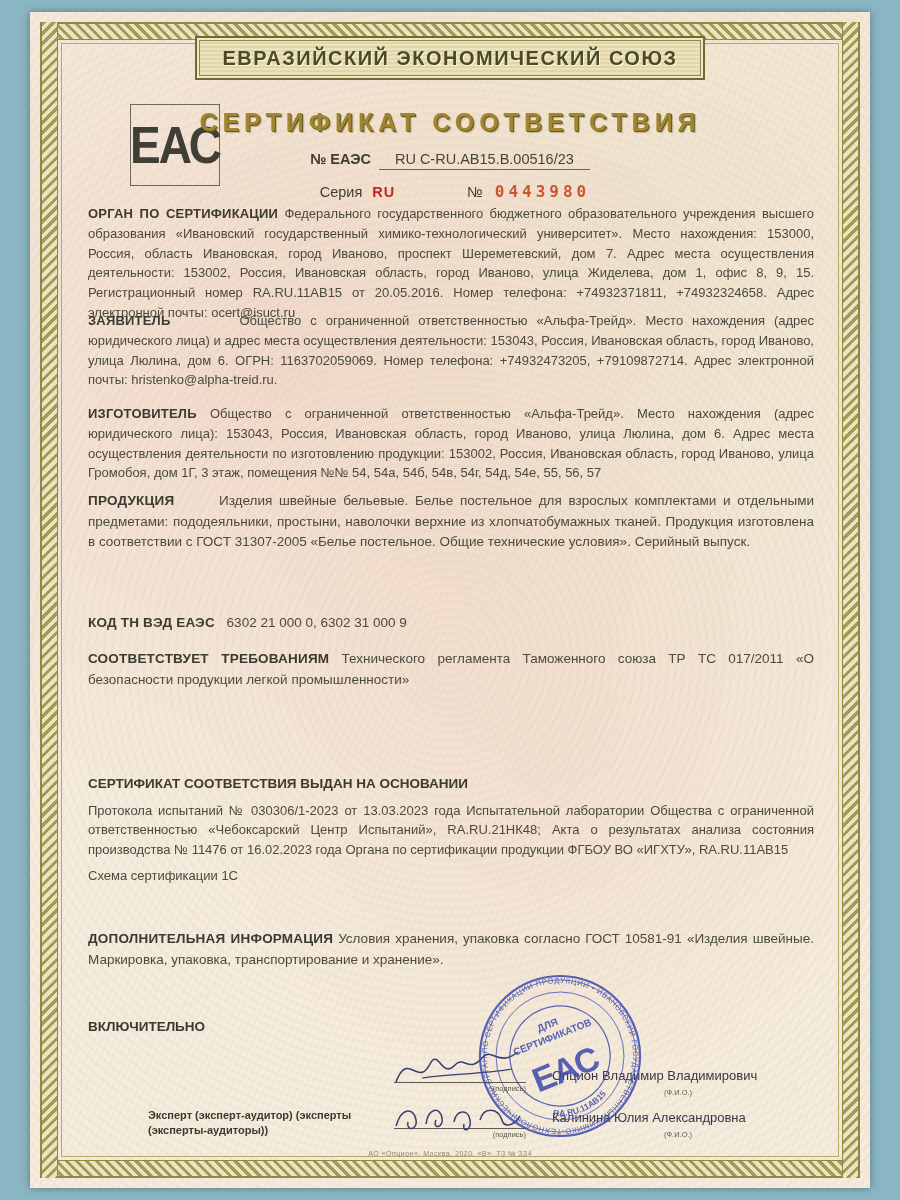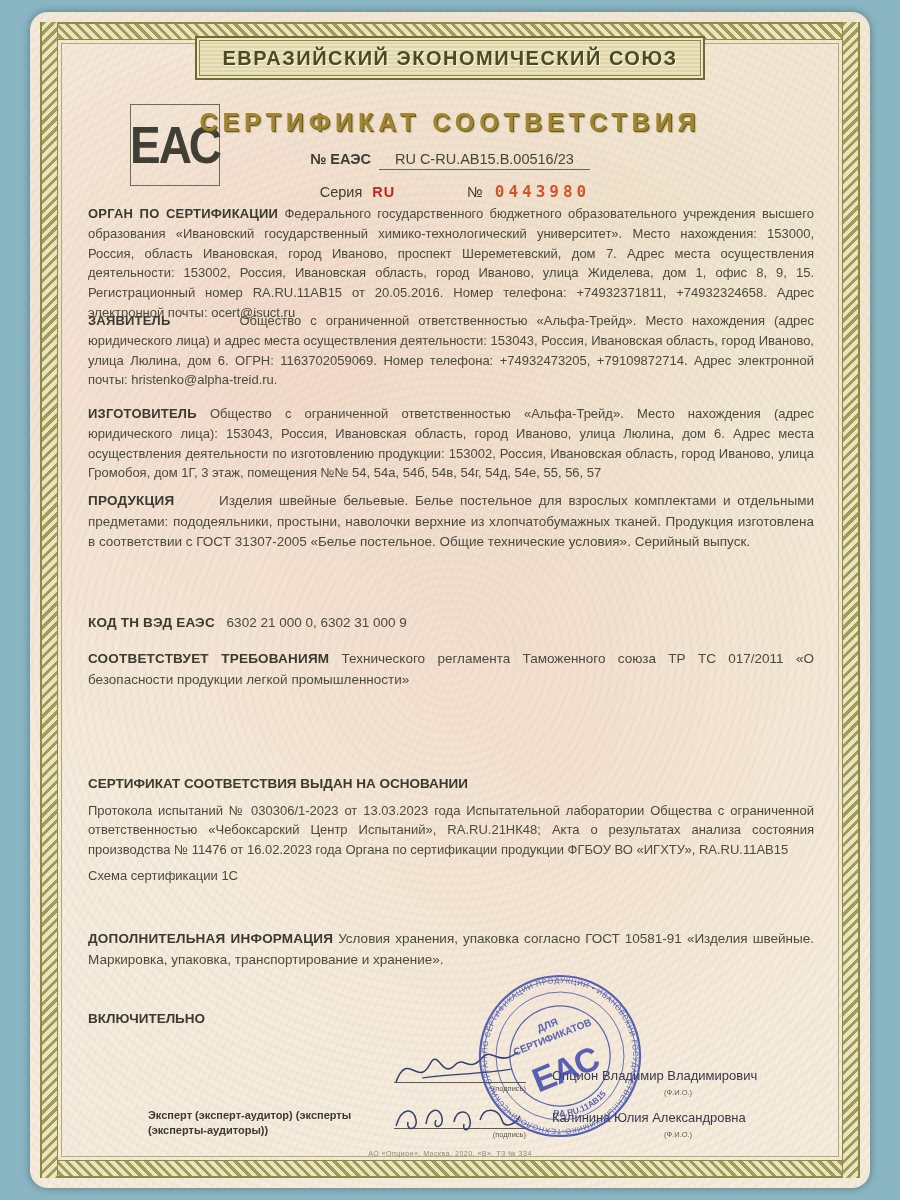--- a/index.html
+++ b/index.html
@@ -14,21 +14,20 @@
     position: absolute; left: 30px; top: 12px;
     width: 840px; height: 1176px;
     background-color: #f4ecdc;
     background-image:
       radial-gradient(circle at 28% 30%, rgba(233,158,148,0.22), rgba(233,158,148,0) 45%),
       radial-gradient(circle at 62% 62%, rgba(231,168,150,0.18), rgba(231,168,150,0) 40%),
       radial-gradient(circle at 75% 20%, rgba(214,190,140,0.18), rgba(214,190,140,0) 45%),
       repeating-radial-gradient(circle at 50% 55%, rgba(214,140,130,0.05) 0 3px, rgba(255,255,255,0) 3px 8px),
       repeating-linear-gradient(115deg, rgba(200,150,140,0.05) 0 2px, rgba(255,255,255,0) 2px 6px);
     box-shadow: 0 0 8px rgba(0,0,0,0.35);
-    border-radius: 18px;
   }
   
   .band { position: absolute; background: repeating-linear-gradient(45deg, #a29d56 0 3px, #ece3c3 3px 7px); }
   .band-top    { left: 10px; right: 10px; top: 10px;    height: 15px; border-top: 2px solid #8d8946; border-bottom: 1px solid #8d8946; }
   .band-bottom { left: 10px; right: 10px; bottom: 10px; height: 15px; border-bottom: 2px solid #8d8946; border-top: 1px solid #8d8946; }
   .band-left   { top: 10px; bottom: 10px; left: 10px;   width: 15px; border-left: 2px solid #8d8946; border-right: 1px solid #8d8946; background: repeating-linear-gradient(135deg, #a29d56 0 3px, #ece3c3 3px 7px); }
   .band-right  { top: 10px; bottom: 10px; right: 10px;  width: 15px; border-right: 2px solid #8d8946; border-left: 1px solid #8d8946; background: repeating-linear-gradient(135deg, #a29d56 0 3px, #ece3c3 3px 7px); }
   .inner-frame { position: absolute; inset: 31px; border: 1px solid #b1ac68; pointer-events: none; }
 
   .union-box {
@@ -101,21 +100,21 @@
   .validity {
     position: absolute; left: 58px; top: 999px; width: 726px;
     font-size: 13.5px; color: #3b3a31;
   }
   .validity .vl { font-weight: bold; }
   .validity .date {
     font-weight: 400; color: #46453a;
     padding: 0 14px 2px; margin: 0 20px;
     border-bottom: 1px solid rgba(95,93,72,0.45);
   }
-  .validity .incl { font-weight: bold; }
+  .validity .incl { font-weight: bold; margin-top: 8px; }
 
   .sig-area { position: absolute; left: 118px; top: 1040px; width: 672px; height: 110px; }
   .role { position: absolute; left: 0; width: 232px; font-size: 11px; font-weight: bold; color: #3b3a31; line-height: 1.35; }
   .role-head { top: 12px; }
   .role-expert { top: 56px; }
   .sig-cell { position: absolute; left: 246px; width: 132px; height: 30px; border-bottom: 1px solid #5d5b49; }
   .sig-cell-1 { top: 0px; }
   .sig-cell-2 { top: 46px; }
   .sig-cap { position: absolute; left: 246px; width: 132px; text-align: right; font-size: 7.5px; color: #5d5b49; }
   .sig-cap-1 { top: 32px; }

